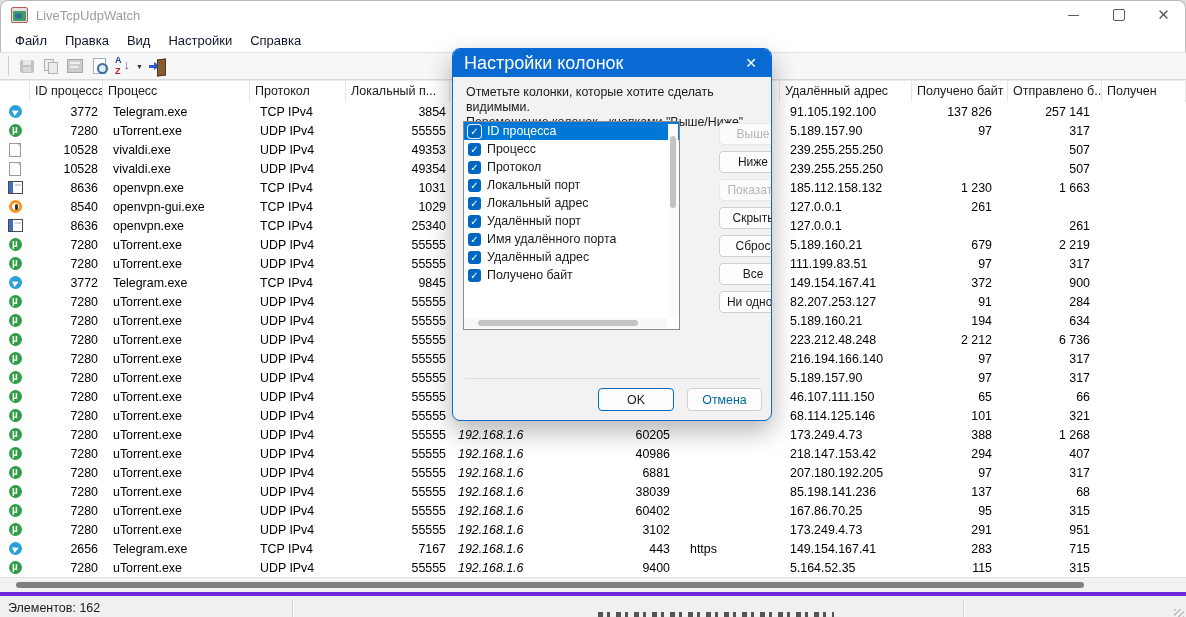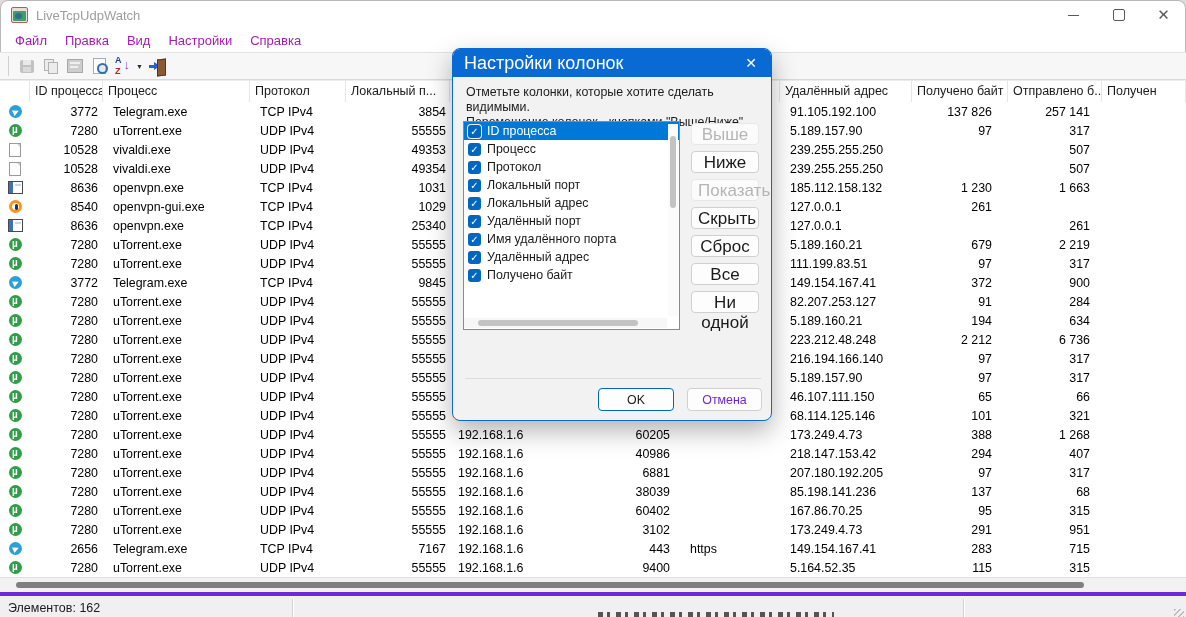--- a/index.html
+++ b/index.html
@@ -12,21 +12,21 @@
   .appicon::before{content:"";position:absolute;left:1px;top:3px;right:1px;bottom:1px;background:#3f9e6a;border-radius:1px;}
   .appicon::after{content:"";position:absolute;left:3px;top:5px;width:7px;height:6px;border-radius:50%;background:#2d6f8e;}
   .wtitle{font-size:13px;color:#9d9d9d;}
   .wctrls{margin-left:auto;display:flex;height:30px;}
   .wc{width:45px;height:30px;display:flex;align-items:center;justify-content:center;color:#5a5a5a;font-size:13px;}
   .wc .minus{display:block;width:11px;height:1px;background:#5a5a5a;}
   .wc .maxbox{display:block;width:10px;height:10px;border:1px solid #5a5a5a;border-radius:2px;}
   .wc.close{font-size:15px;}
   
   .menubar{position:absolute;left:0;top:30px;right:0;height:22px;display:flex;align-items:center;padding-left:6px;}
-  .menuitem{font-size:13px;color:#a21caf;padding:0 9px;line-height:22px;}
+  .menuitem{font-size:13px;color:#0f172a;padding:0 9px;line-height:22px;}
   
   .toolbar{position:absolute;left:0;top:52px;right:0;height:26px;background:#f7f7f7;
            border-top:1px solid #e2e2e2;border-bottom:1px solid #dadada;display:flex;align-items:center;padding-left:8px;}
   .toolbar::before{content:"";width:1px;height:20px;background:#d0d0d0;margin-right:6px;}
   .tbi{position:relative;width:24px;height:22px;display:flex;align-items:center;justify-content:center;}
   .ic-save{width:14px;height:13px;background:#c2c2c2;border-radius:2px;position:relative;}
   .ic-save::before{content:"";position:absolute;left:3px;top:0;width:8px;height:5px;background:#e9e9e9;}
   .ic-save::after{content:"";position:absolute;left:3px;bottom:1px;width:8px;height:5px;background:#dadada;}
   .ic-copy{position:relative;width:14px;height:14px;}
   .ic-copy::before,.ic-copy::after{content:"";position:absolute;width:8px;height:10px;background:#ececec;border:1px solid #b2b2b2;}
@@ -50,21 +50,21 @@
   .ghead{position:absolute;left:0;top:80px;right:0;height:22px;display:grid;background:#fff;border-top:1px solid #ececec;}
   .hcell{font-size:12.5px;color:#1a1a1a;line-height:21px;padding:0 4px 0 5px;border-right:1px solid #e6e6e6;
          border-bottom:1px solid #ececec;white-space:nowrap;overflow:hidden;}
   .hcell.hr{text-align:right;padding-right:14px;}
   
   .rows{position:absolute;left:0;top:102px;right:0;height:475px;overflow:hidden;background:#fff;}
   .trow{display:grid;height:19px;align-items:center;}
   .cell{font-size:12.4px;color:#000;white-space:nowrap;overflow:hidden;}
   .a-r{text-align:right;}
   .c1{padding-right:5px;}  .c2{padding-left:10px;} .c3{padding-left:10px;}
-  .c4{padding-right:4px;}  .c5{padding-left:8px;}  .c6{padding-right:4px;}
+  .c4{padding-right:4px;}  .c5{padding-left:8px;font-style:italic;}  .c6{padding-right:4px;}
   .c7{padding-left:16px;}  .c8{padding-left:10px;} .c9{padding-right:16px;}
   .c10{padding-right:12px;}
   .picwrap{display:flex;align-items:center;justify-content:center;}
   .pic{display:inline-block;position:relative;}
   .pic-telegram{width:13px;height:13px;border-radius:50%;background:#2ba0d8;}
   .pic-telegram::after{content:"";position:absolute;left:4px;top:4px;width:0;height:0;
       border-top:3px solid transparent;border-bottom:3px solid transparent;border-left:6px solid #fff;transform:rotate(-25deg);}
   .pic-utorrent{width:13px;height:13px;border-radius:50%;background:#2f9e47;color:#fff;font-size:10px;font-weight:bold;
       text-align:center;line-height:12px;}
   .pic-utorrent::after{content:"\00b5";}
@@ -102,32 +102,32 @@
   .litem .lbl{font-size:12.4px;color:#1a1a1a;white-space:nowrap;}
   .litem.selected{background:#0078d7;}
   .litem.selected .lbl{color:#fff;}
   .litem.selected .cb{box-shadow:0 0 0 1px #e8f2fc;}
   .lb-vscroll{position:absolute;right:1px;top:2px;width:10px;height:192px;background:#fbfbfb;}
   .lb-vthumb{position:absolute;left:2px;top:12px;width:6px;height:72px;border-radius:3px;background:#c3c3c3;}
   .lb-hscroll{position:absolute;left:0;right:12px;bottom:1px;height:10px;background:#f7f7f7;}
   .lb-hthumb{position:absolute;left:14px;top:2px;width:160px;height:6px;border-radius:3px;background:#c3c3c3;}
   .sidebtns{position:absolute;left:238px;top:74px;width:70px;}
   .sbtn{display:block;width:68px;height:22px;margin-bottom:6px;border-radius:4px;background:#fdfdfd;
-        border:1px solid #d0d0d0;font-family:"Liberation Sans",sans-serif;font-size:17px;color:#1a1a1a;}
+        border:1px solid #d0d0d0;font-family:"Liberation Sans",sans-serif;font-size:12px;color:#1a1a1a;margin-left:28px;}
   .sbtn.disabled{background:#fbfbfb;border-color:#e8e8e8;color:#b5b5b5;}
   .sbtn.sp{margin-top:6px;}
   .width-row{position:absolute;left:12px;top:296px;right:10px;height:20px;}
   .width-row label{font-size:12.4px;color:#1b1b1b;line-height:20px;}
   .width-input{position:absolute;left:180px;top:0;width:38px;height:18px;border:1px solid #8a8a8a;border-bottom-color:#6a6a6a;
         font-family:"Liberation Sans",sans-serif;font-size:12.4px;padding:0 0 0 6px;background:#fff;color:#111;}
   .dlg-sep{position:absolute;left:12px;right:10px;top:329px;height:1px;background:#dcdcdc;}
   .dlg-ok{position:absolute;left:145px;top:339px;width:76px;height:23px;border-radius:4px;background:#fdfdfd;
         border:1px solid #0067c0;font-family:"Liberation Sans",sans-serif;font-size:12.4px;color:#1a1a1a;}
   .dlg-cancel{position:absolute;left:234px;top:339px;width:75px;height:23px;border-radius:4px;background:#fdfdfd;
-        border:1px solid #d0d0d0;font-family:"Liberation Sans",sans-serif;font-size:12.4px;color:#6d28d9;}
+        border:1px solid #d0d0d0;font-family:"Liberation Sans",sans-serif;font-size:12.4px;color:#0369a1;}
 </style>
 </head>
 <body>
 
 <div class="window">
 
   <div class="titlebar">
     <span class="appicon"></span>
     <span class="wtitle">LiveTcpUdpWatch</span>
     <div class="wctrls">

